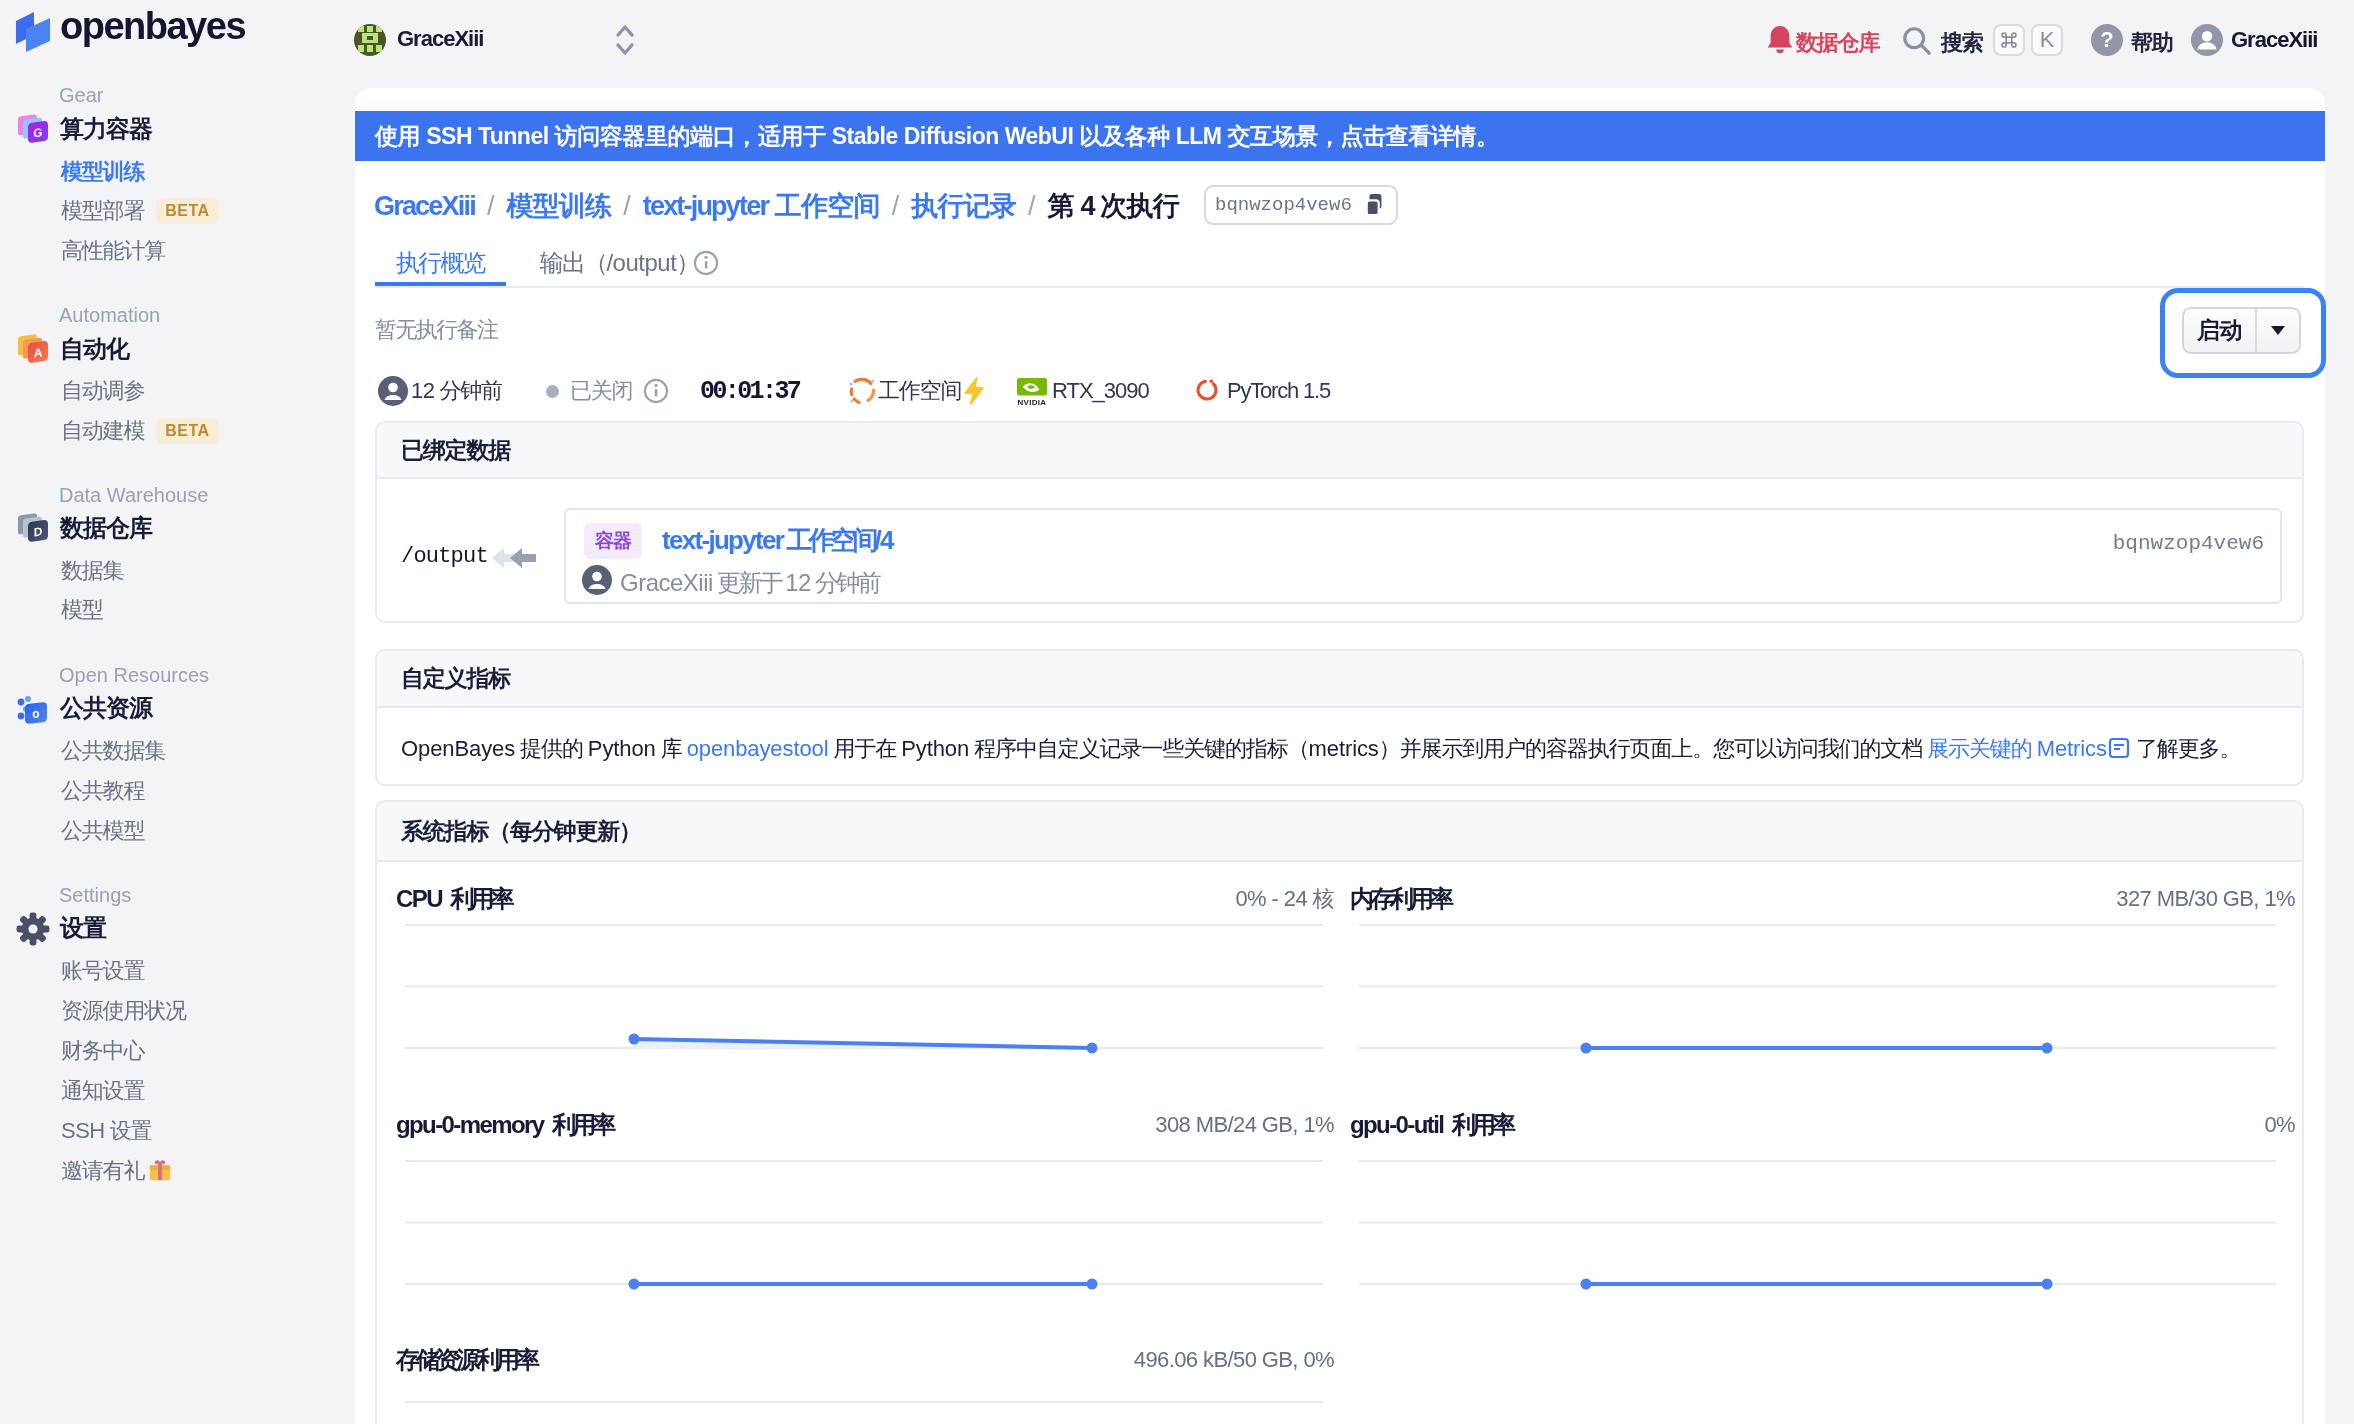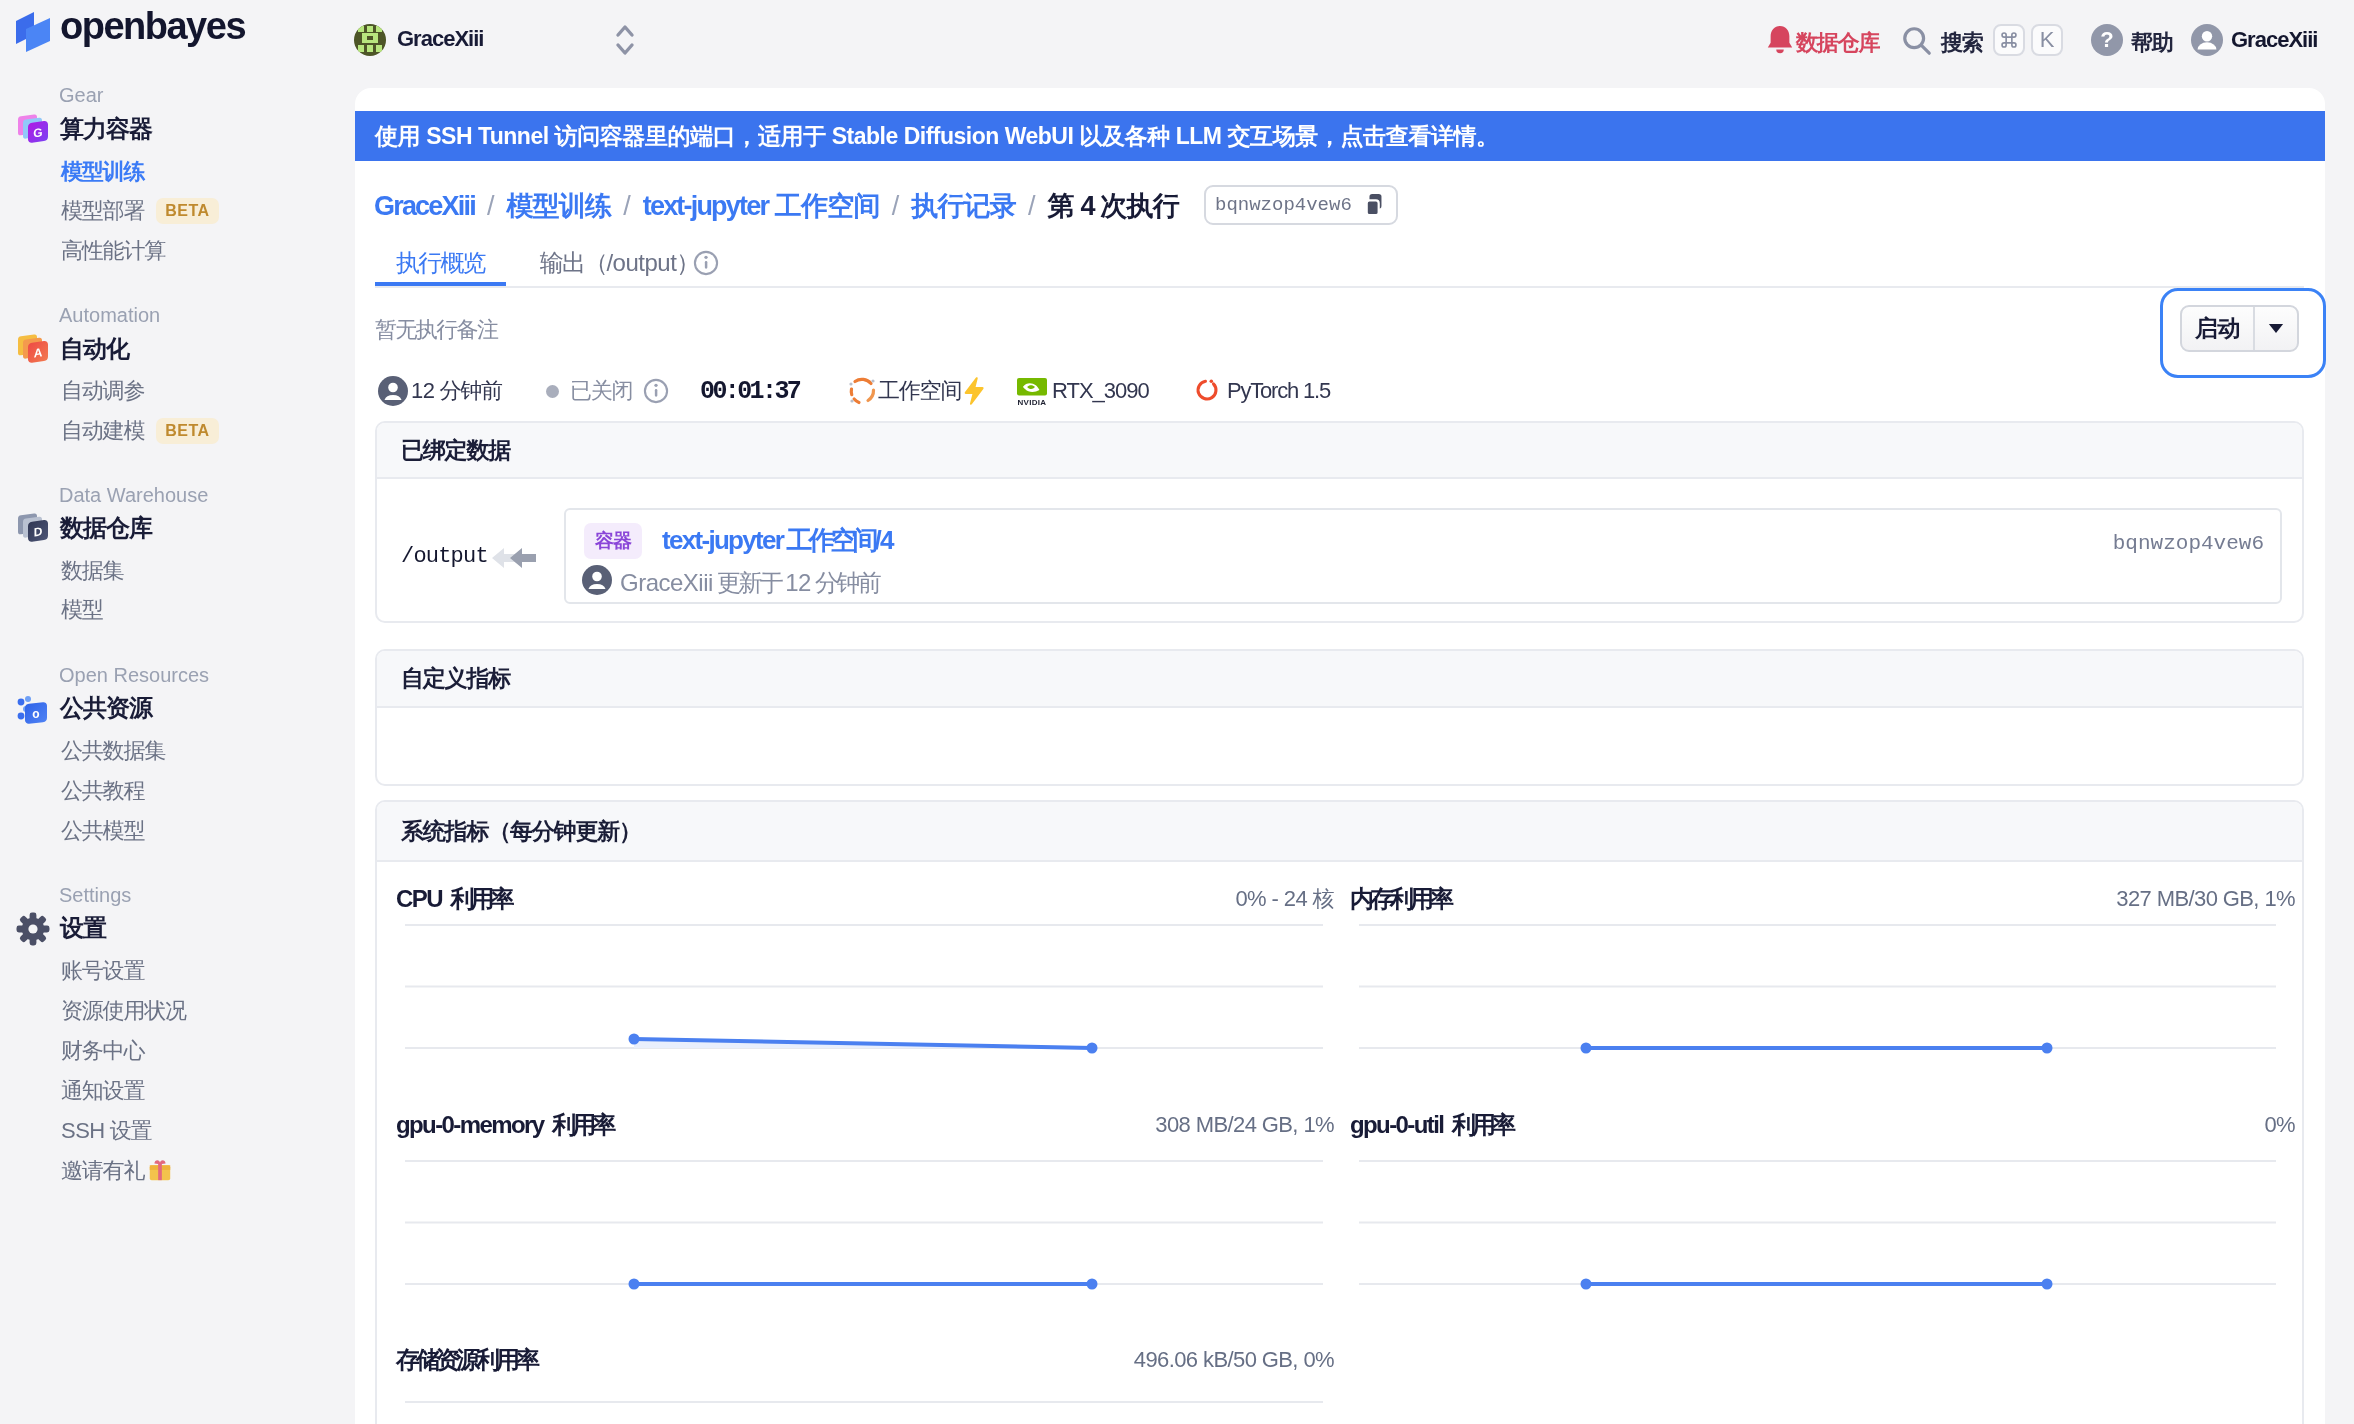--- a/index.html
+++ b/index.html
@@ -16,21 +16,21 @@
 #crumbs .lat { letter-spacing:-1.8px; }
 #codebadge { position:absolute; left:830px; top:1px; display:inline-flex; align-items:center; border:2px solid #d6d9e0; border-radius:9px;
   background:#fff; height:40px; padding:0 9px; font-size:19px; color:#6e7488; font-weight:400; letter-spacing:0px; font-family:"Liberation Mono",monospace;}
 #tabs { left:20px; top:152px; width:1929px; height:48px; display:flex; font-size:24px; letter-spacing:-1.8px;gap:11px; }
 #tabs:after { content:""; position:absolute; left:0; right:0; bottom:0; height:2px; background:#e8eaef; }
 .tab { display:flex; align-items:center; padding:0 21px; position:relative; height:46px; }
 #tab1 { color:#3b79f3; }
 #tab1:after { content:""; position:absolute; left:0; right:0; bottom:0; height:4px; background:#3b79f3; z-index:2; }
 #tab2 { color:#6e7488; margin-left:2px; }
 #noremark { left:20px; top:227px; font-size:22px; color:#868da1; letter-spacing:-1.6px; }
-#bluebox { left:1805px; top:200px; width:166px; height:90px; border:3px solid #3b82f6; border-radius:18px; background:#fff; }
+#bluebox { left:1805px; top:200px; width:166px; height:90px; border:5px solid #3b82f6; border-radius:18px; background:#fff; }
 #startbtn { position:absolute; left:17px; top:14px; width:119px; height:47px; border:2px solid #d3d6dd; border-radius:9px;
   background:linear-gradient(#fdfdfd,#f2f2f4); display:flex; }
 #startbtn .lbl { width:73px; text-align:center; font-size:23px; font-weight:bold; color:#181b36; line-height:43px; border-right:2px solid #d9dce2; letter-spacing:-0.6px;}
 #startbtn .car { flex:1; display:flex; align-items:center; justify-content:center; }
 #meta { left:0px; top:283px; width:1949px; height:40px; font-weight:500; }
 #meta .it { position:absolute; top:0; height:40px; display:flex; align-items:center; font-size:22px; letter-spacing:-1.2px; }
 .card { left:20px; width:1929px; border:2px solid #e8eaef; border-radius:10px; background:#fff; overflow:hidden; }
 .card .hd { background:#f7f8fa; border-bottom:2px solid #e8eaef; font-weight:bold; font-size:23px; color:#1b1e38;
   display:flex; align-items:center; padding-left:24px; letter-spacing:-1.2px; }
 #card1 { top:333px; height:202px; }
@@ -318,20 +318,24 @@
               <circle cx="15" cy="11.5" r="4.8" fill="#fff"></circle>
               <path d="M6.5 24 a8.8 6.6 0 0 1 17 0 Z" fill="#fff"></path>
             </svg></span>
   <span style="position:absolute;left:54px;top:57px;color:#868da1;font-size:24px;letter-spacing:-2.6px;"><span class="lat" style="letter-spacing:-0.5px;">GraceXiii</span> 更新于 <span class="lat" style="letter-spacing:-0.5px;">12</span> 分钟前</span>
   <span class="mono" style="position:absolute;right:16px;top:22px;color:#757c92;font-size:21px;">bqnwzop4vew6</span>
 </div>
       </div>
     </div>
   <div class="abs card" id="card2">
       <div class="hd">自定义指标</div>
+      <div class="bd"><span class="lat">OpenBayes</span> 提供的 <span class="lat">Python</span> 库 <a class="lat">openbayestool</a> 用于在 <span class="lat">Python</span> 程序中自定义记录一些关键的指标（<span class="lat">metrics</span>）并展示到用户的容器执行页面上。您可以访问我们的文档 <a>展示关键的 <span class="lat">Metrics</span></a><svg width="24" height="24" viewBox="0 0 24 24" style="vertical-align:-4px;">
+          <rect x="3" y="3" width="18" height="18" rx="3" stroke="#3b79f3" stroke-width="2.2" fill="none"></rect>
+          <path d="M7 9 L17 9 M7 13 L13 13" stroke="#3b79f3" stroke-width="2.2"></path>
+        </svg> 了解更多。</div>
     </div>
   <div class="abs card" id="card3">
       <div class="hd">系统指标（每分钟更新）</div>
       <div id="charts">
         <div style="position:relative;height:564px;">
 <div class="ctitle" style="left:19px;top:15px;width:938px;">
             <span class="l"><span class="lat">CPU</span> 利用率</span>
             <span class="r">0% - 24 核</span>
           </div>
 <div class="ctitle" style="left:973px;top:15px;width:945px;">

